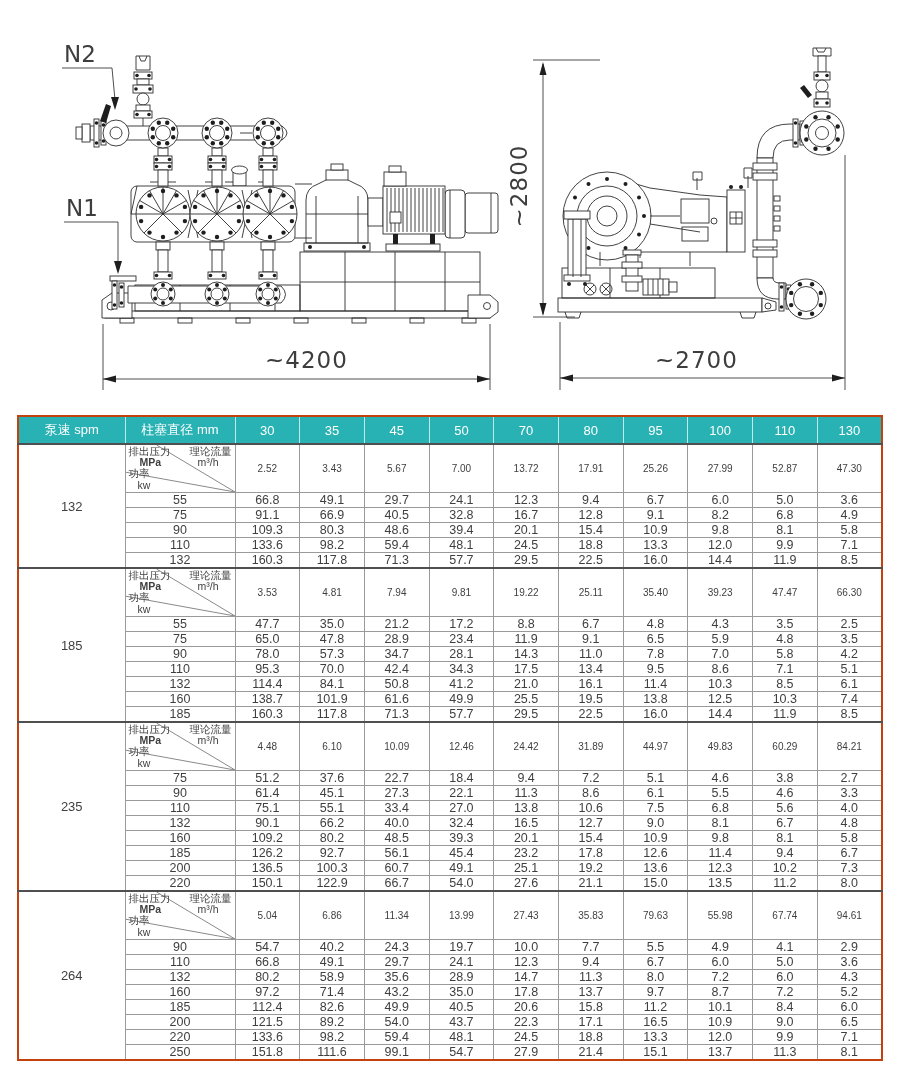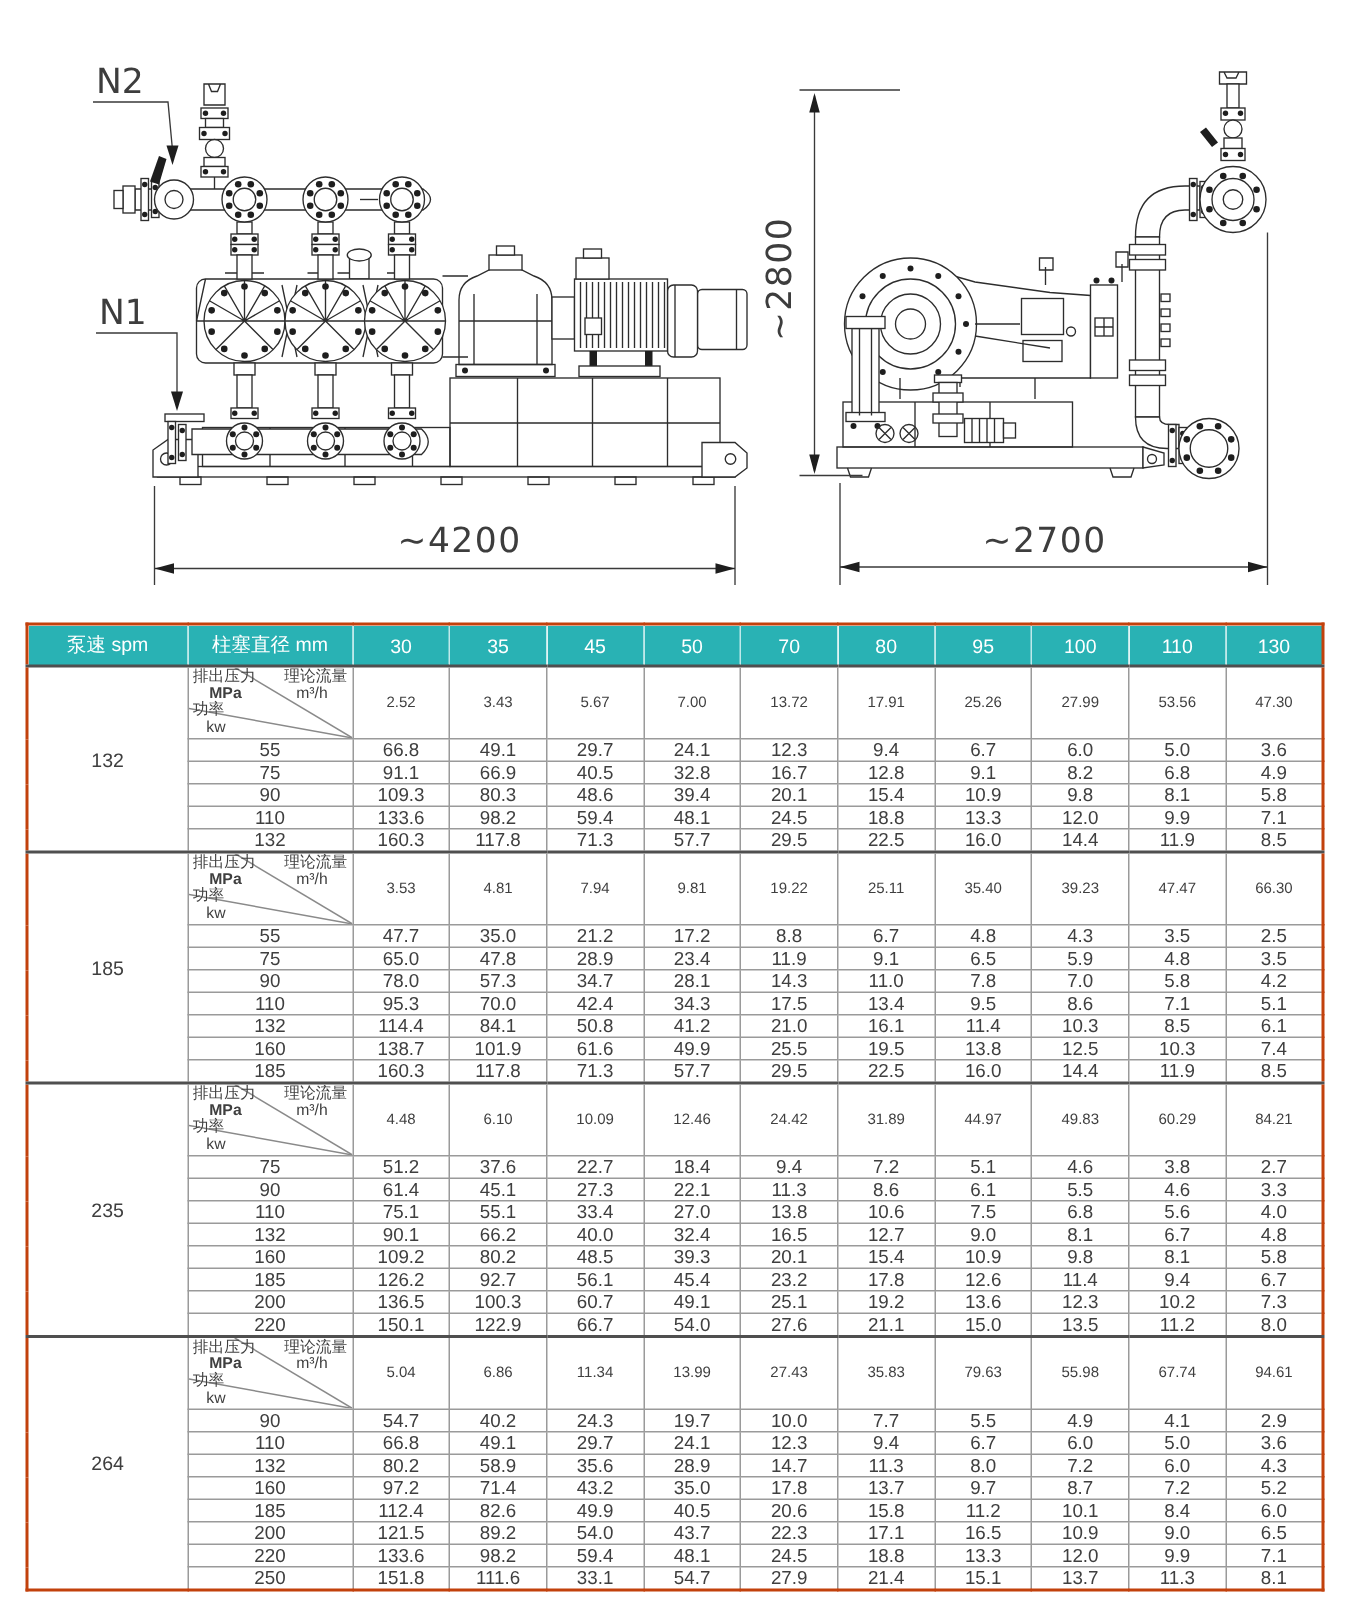--- a/index.html
+++ b/index.html
@@ -425,21 +425,21 @@
               </div>
             </td>
             <td class="flow-cell">2.52</td>
             <td class="flow-cell">3.43</td>
             <td class="flow-cell">5.67</td>
             <td class="flow-cell">7.00</td>
             <td class="flow-cell">13.72</td>
             <td class="flow-cell">17.91</td>
             <td class="flow-cell">25.26</td>
             <td class="flow-cell">27.99</td>
-            <td class="flow-cell">53.56</td>
+            <td class="flow-cell">52.87</td>
             <td class="flow-cell">47.30</td>
           </tr>
           <tr class="data-row">
             <td class="pressure-cell">55</td>
             <td class="power-cell">66.8</td>
             <td class="power-cell">49.1</td>
             <td class="power-cell">29.7</td>
             <td class="power-cell">24.1</td>
             <td class="power-cell">12.3</td>
             <td class="power-cell">9.4</td>
@@ -855,21 +855,21 @@
             <td class="power-cell">18.8</td>
             <td class="power-cell">13.3</td>
             <td class="power-cell">12.0</td>
             <td class="power-cell">9.9</td>
             <td class="power-cell">7.1</td>
           </tr>
           <tr class="data-row">
             <td class="pressure-cell">250</td>
             <td class="power-cell">151.8</td>
             <td class="power-cell">111.6</td>
-            <td class="power-cell">33.1</td>
+            <td class="power-cell">99.1</td>
             <td class="power-cell">54.7</td>
             <td class="power-cell">27.9</td>
             <td class="power-cell">21.4</td>
             <td class="power-cell">15.1</td>
             <td class="power-cell">13.7</td>
             <td class="power-cell">11.3</td>
             <td class="power-cell">8.1</td>
           </tr>
         </tbody>
     </table>

